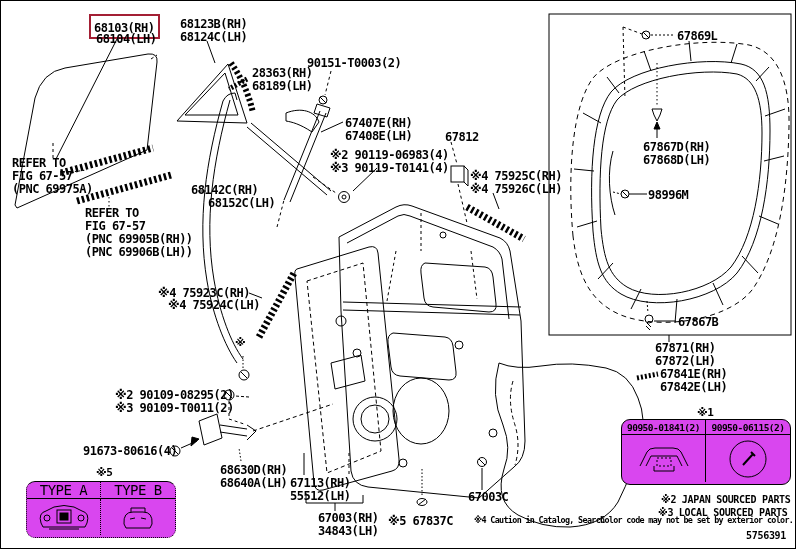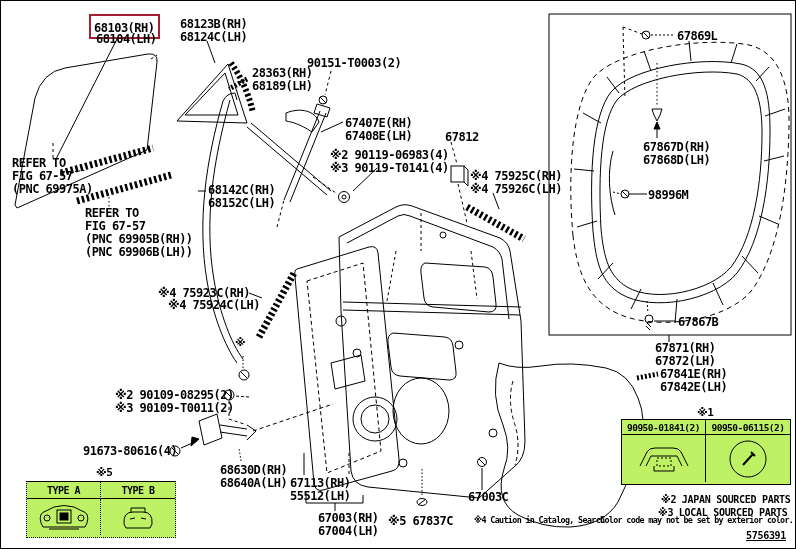--- a/index.html
+++ b/index.html
@@ -8,33 +8,33 @@
     border:1px solid #000;overflow:hidden;
     font-family:"DejaVu Sans Mono","DejaVu Sans",monospace;color:#000;
   }
   .lbl{
     position:absolute;font-weight:bold;font-size:12px;line-height:12px;
     letter-spacing:-0.5px;white-space:nowrap;
   }
   .ttl{font-size:11px;}
   .note{position:absolute;font-weight:bold;font-size:10px;line-height:10px;letter-spacing:-0.3px;white-space:nowrap;}
   .fine{position:absolute;font-weight:bold;font-size:8.4px;line-height:9px;letter-spacing:-0.65px;white-space:nowrap;}
-  .code{position:absolute;font-weight:bold;font-size:10px;letter-spacing:-0.3px;white-space:nowrap;text-decoration:underline;}
+  .code{position:absolute;font-weight:bold;font-size:10px;letter-spacing:-0.3px;white-space:nowrap;}
   .hibox{
     position:absolute;left:88px;top:13px;
     border:2.5px solid var(--accent-red,#a31f34);
     padding:1px 3px 1px 3px;background:#fff;
   }
   .art{position:absolute;left:0;top:0;}
   
-  .tbl{position:absolute;background:#bef264;}
+  .tbl{position:absolute;background:#d946ef;border-radius:9px;}
   .tbl .tr{display:flex;}
   .tbl .td{display:flex;align-items:center;justify-content:center;box-sizing:border-box;}
   .tbl-check{left:25px;top:480px;width:148px;height:55px;border:1px dotted #000;border-top:1px solid #000;}
-  .tbl-check .th .td{height:17px;font-weight:bold;font-size:10px;letter-spacing:-0.5px;border-bottom:1px solid #000;}
+  .tbl-check .th .td{height:17px;font-weight:normal;font-size:14px;letter-spacing:-0.5px;border-bottom:1px solid #000;}
   .tbl-check .td{width:74px;}
   .tbl-check .col-a{border-right:1px dotted #000;}
   .tbl-check .body .td{height:36px;}
   .tbl-grom{left:620px;top:418px;width:168px;height:64px;border:1px solid #000;}
   .tbl-grom .th .td{height:15px;font-weight:bold;font-size:9.5px;letter-spacing:-0.5px;border-bottom:1px solid #000;}
   .tbl-grom .td{width:84px;}
   .tbl-grom .col-a{border-right:1px solid #000;}
   .tbl-grom .body .td{height:47px;}
 </style>
 </head>
@@ -213,42 +213,42 @@
   <div class="lbl" style="left:444px;top:130px">67812</div>
   <div class="lbl" style="left:329px;top:148px">※2 90119-06983(4)</div>
   <div class="lbl" style="left:329px;top:161px">※3 90119-T0141(4)</div>
   <div class="lbl" style="left:469px;top:169px">※4 75925C(RH)</div>
   <div class="lbl" style="left:469px;top:182px">※4 75926C(LH)</div>
 
   <div class="lbl" style="left:11px;top:156px">REFER TO</div>
   <div class="lbl" style="left:11px;top:169px">FIG 67-57</div>
   <div class="lbl" style="left:11px;top:182px">(PNC 69975A)</div>
 
-  <div class="lbl" style="left:207px;top:183px">68142C(RH)</div>
+  <div class="lbl" style="left:190px;top:183px">68142C(RH)</div>
   <div class="lbl" style="left:207px;top:196px">68152C(LH)</div>
 
   <div class="lbl" style="left:84px;top:206px">REFER TO</div>
   <div class="lbl" style="left:84px;top:219px">FIG 67-57</div>
   <div class="lbl" style="left:84px;top:232px">(PNC 69905B(RH))</div>
   <div class="lbl" style="left:84px;top:245px">(PNC 69906B(LH))</div>
 
   <div class="lbl" style="left:157px;top:286px">※4 75923C(RH)</div>
   <div class="lbl" style="left:167px;top:298px">※4 75924C(LH)</div>
 
   <div class="lbl ttl" style="left:234px;top:336px">※</div>
 
   <div class="lbl" style="left:114px;top:388px">※2 90109-08295(2)</div>
   <div class="lbl" style="left:114px;top:401px">※3 90109-T0011(2)</div>
   <div class="lbl" style="left:82px;top:444px">91673-80616(4)</div>
   <div class="lbl" style="left:219px;top:463px">68630D(RH)</div>
   <div class="lbl" style="left:219px;top:476px">68640A(LH)</div>
   <div class="lbl" style="left:289px;top:476px">67113(RH)</div>
   <div class="lbl" style="left:289px;top:489px">55512(LH)</div>
   <div class="lbl" style="left:317px;top:511px">67003(RH)</div>
-  <div class="lbl" style="left:317px;top:524px">67004(LH)</div>
+  <div class="lbl" style="left:317px;top:524px">34843(LH)</div>
   <div class="lbl" style="left:387px;top:514px">※5 67837C</div>
   <div class="lbl" style="left:467px;top:490px">67003C</div>
 
   <div class="lbl" style="left:676px;top:29px">67869L</div>
   <div class="lbl" style="left:642px;top:140px">67867D(RH)</div>
   <div class="lbl" style="left:642px;top:153px">67868D(LH)</div>
   <div class="lbl" style="left:647px;top:188px">98996M</div>
   <div class="lbl" style="left:677px;top:315px">67867B</div>
   <div class="lbl" style="left:654px;top:341px">67871(RH)</div>
   <div class="lbl" style="left:654px;top:354px">67872(LH)</div>

